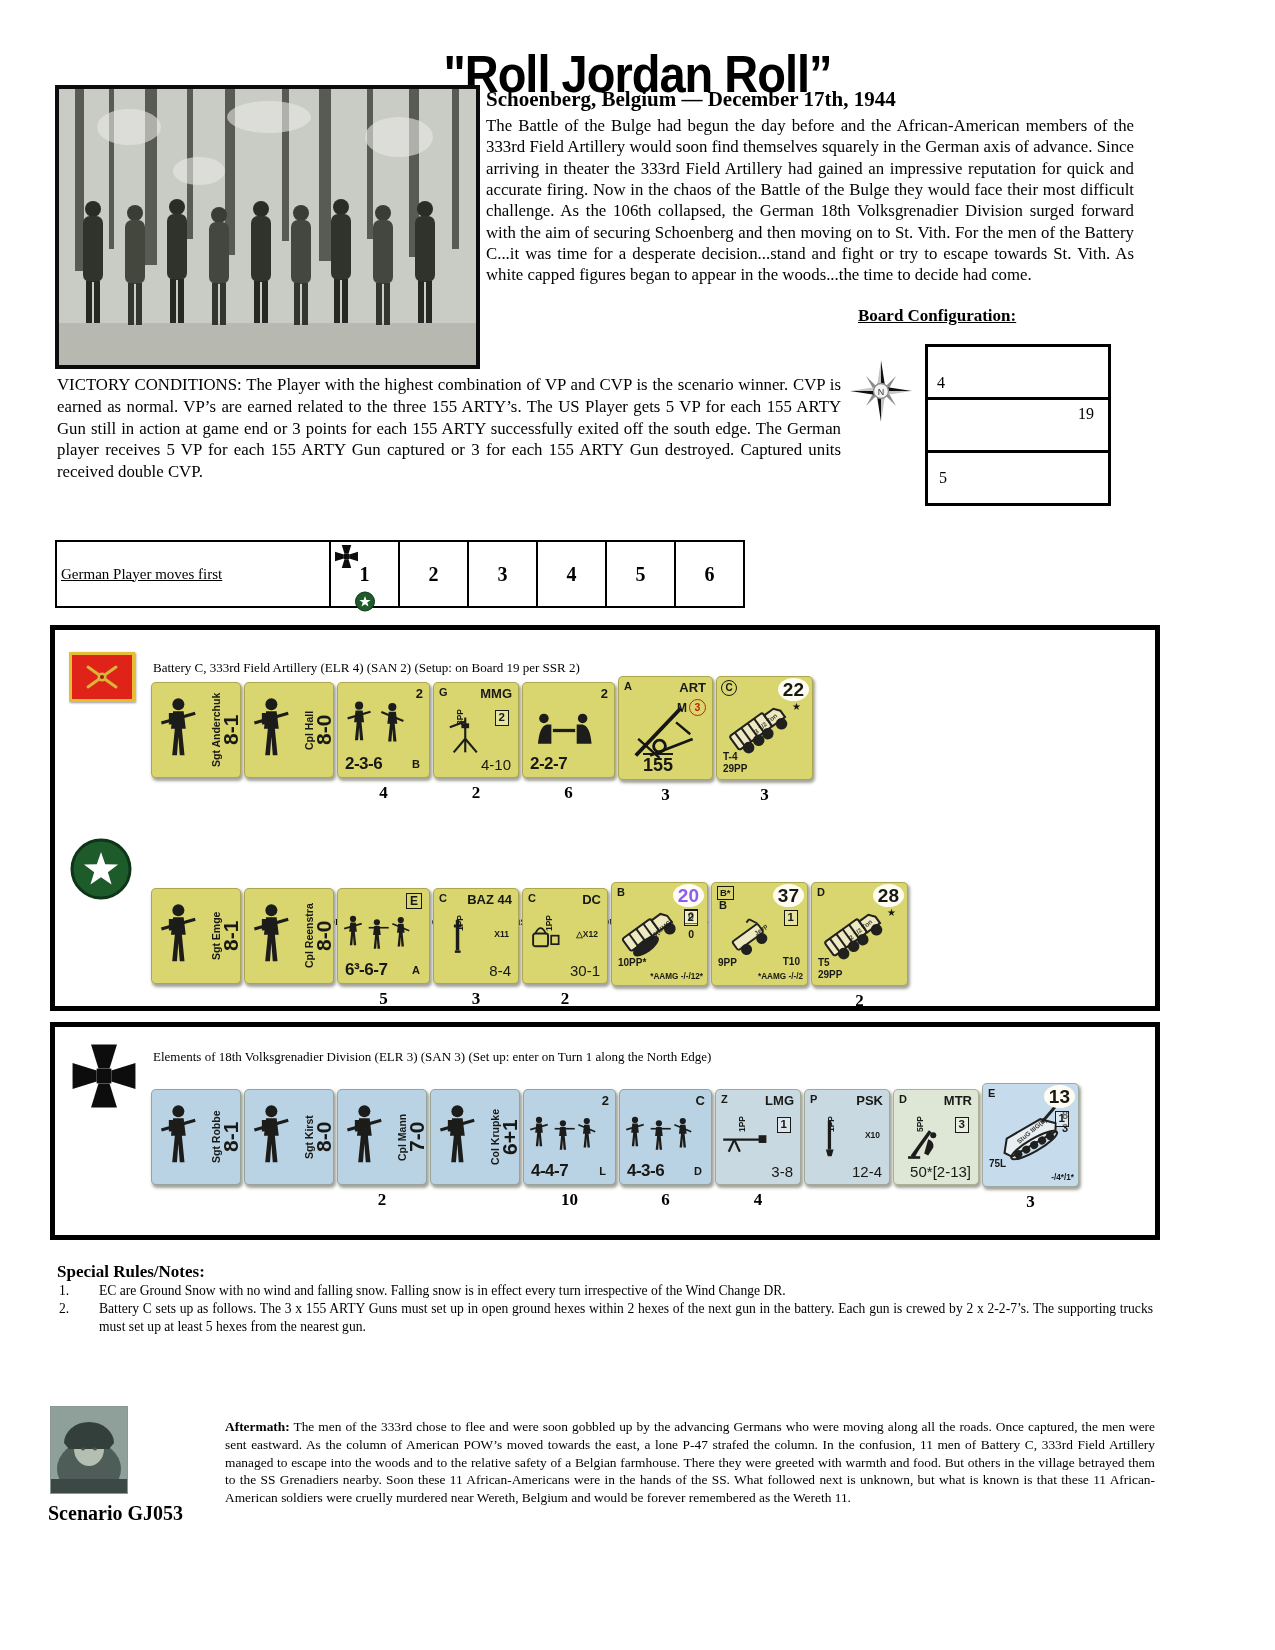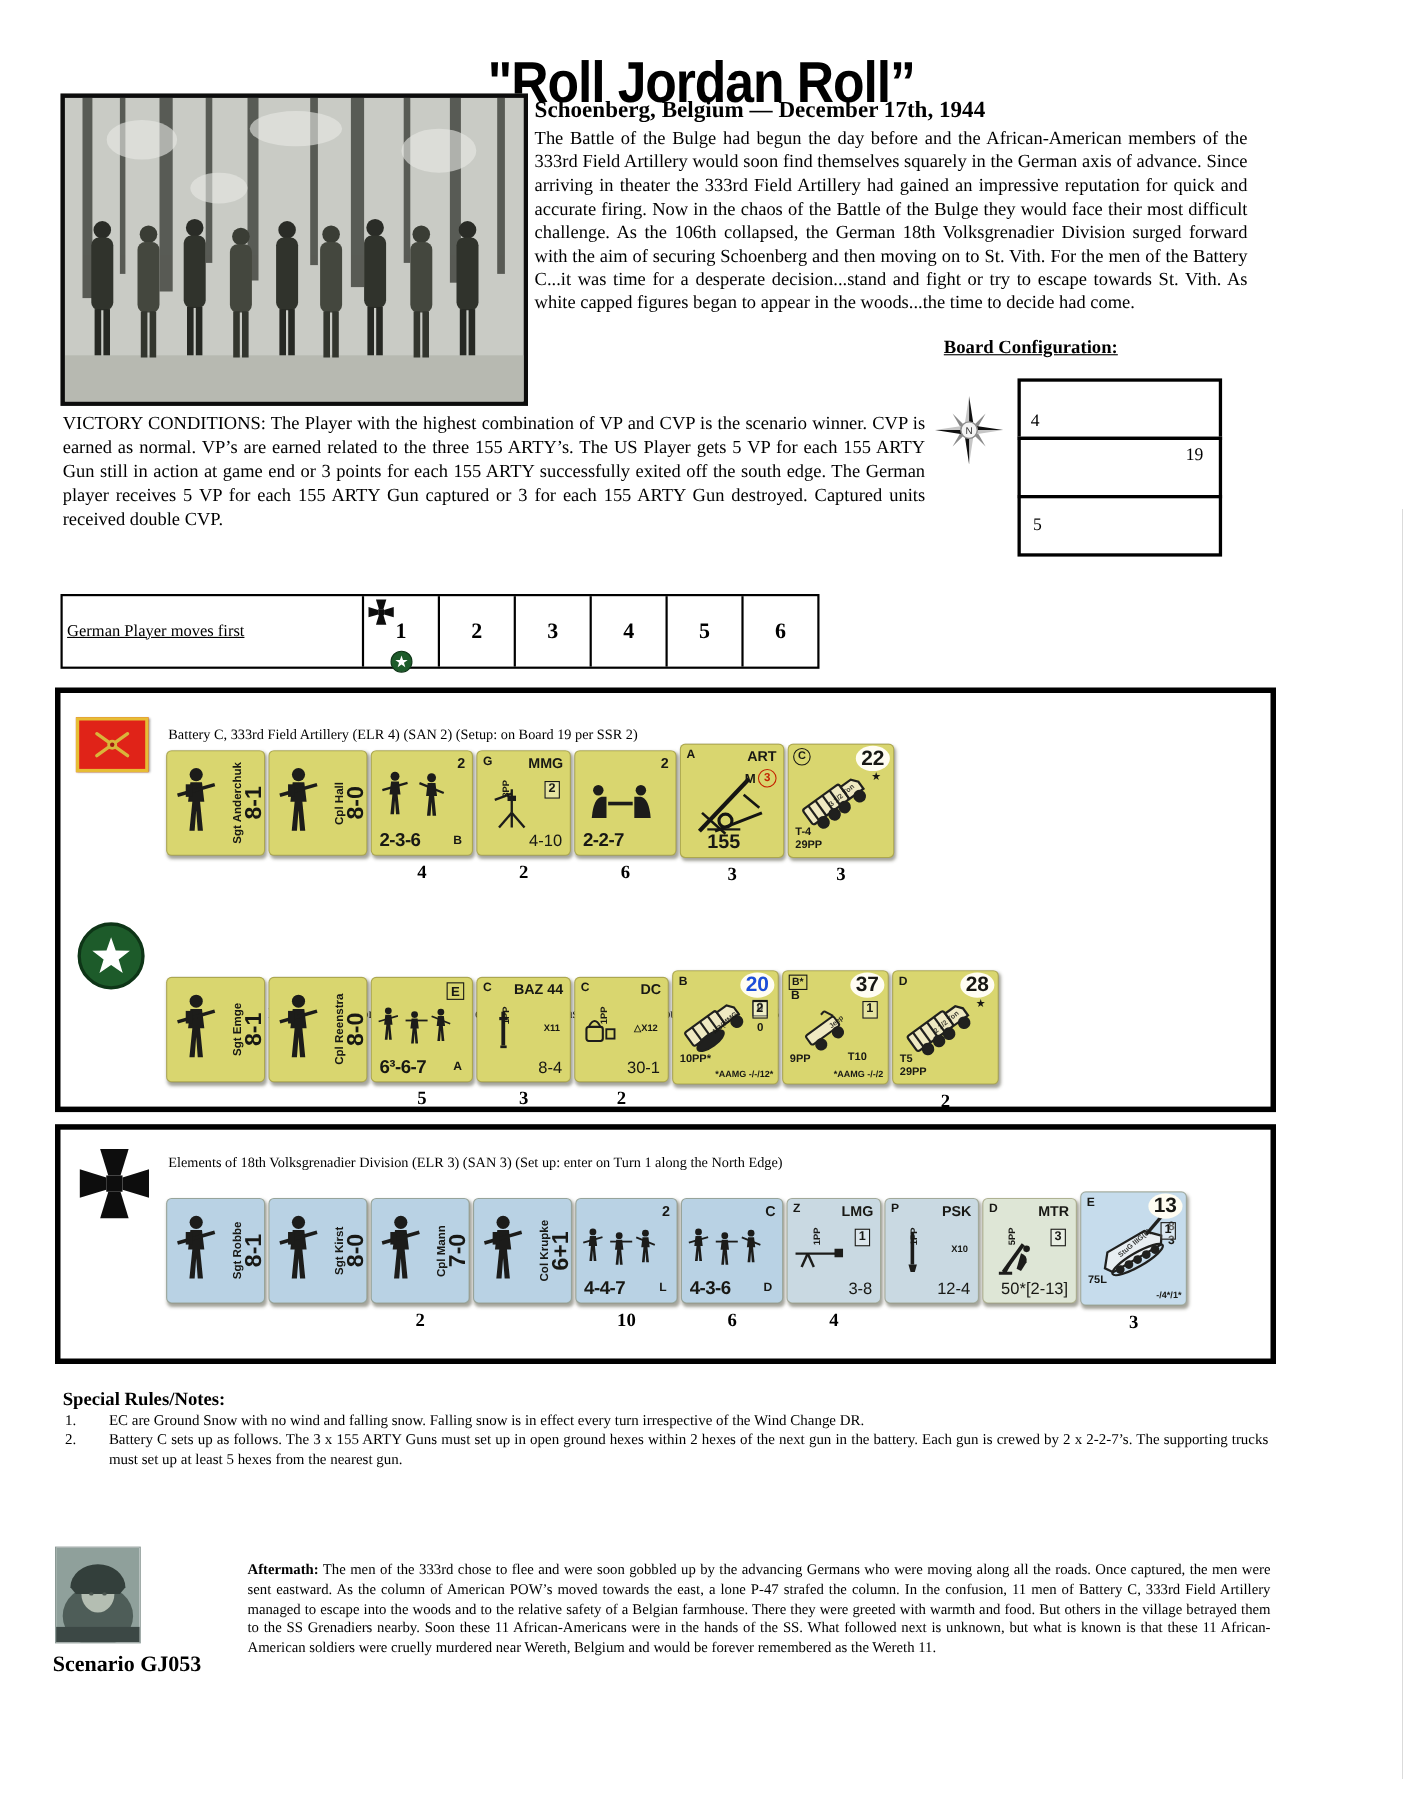--- a/index.html
+++ b/index.html
@@ -85,36 +85,36 @@
   .stug-icon{left:6%;top:18%;width:84%;height:62%;}
 
   
   .slot{position:absolute;font-family:"Liberation Sans",sans-serif;color:#181814;line-height:1;white-space:nowrap;}
   .slot-tl{top:4px;left:5px;font-size:11px;font-weight:700;}
   .slot-tlcirc{top:3px;left:4px;font-size:10px;font-weight:700;border:1.4px solid #181814;border-radius:50%;width:14px;height:14px;line-height:13px;text-align:center;}
   .slot-tl2{top:17px;left:7px;font-size:11px;font-weight:700;}
   .slot-boxtl{top:3px;left:5px;border:1.4px solid #181814;font-size:9.5px;font-weight:700;padding:1px 2px;}
   .slot-tr{top:4px;right:6px;font-size:13px;font-weight:800;}
   .slot-trbig{top:1px;right:3px;font-size:19px;font-weight:800;background:#fffdf2;border-radius:50%;padding:2px 5px;}
-  .slot-trred{top:1px;right:3px;font-size:19px;font-weight:800;color:#1d4ed8;background:#fffdf2;border-radius:50%;padding:2px 5px;}
+  .slot-trred{top:1px;right:3px;font-size:19px;font-weight:800;color:#8b5cf6;background:#fffdf2;border-radius:50%;padding:2px 5px;}
   .slot-name{right:19px;top:4px;bottom:4px;writing-mode:vertical-rl;transform:rotate(180deg);font-size:10.5px;font-weight:700;display:flex;align-items:center;justify-content:center;}
   .slot-rating{right:-1px;top:4px;bottom:4px;writing-mode:vertical-rl;transform:rotate(180deg);font-size:21px;font-weight:800;display:flex;align-items:center;justify-content:center;}
   .slot-fp{bottom:5px;left:7px;font-size:17px;font-weight:800;letter-spacing:-0.5px;}
   .slot-suffix{bottom:7px;right:9px;font-size:11px;font-weight:700;}
   .slot-boxE{top:4px;right:7px;border:1.6px solid #181814;font-size:12px;font-weight:700;padding:1px 3px;}
   .slot-pp{left:26%;top:28%;writing-mode:vertical-rl;transform:rotate(180deg);font-size:8.5px;font-weight:700;}
   .slot-box{top:27px;right:9px;border:1.6px solid #181814;font-size:11.5px;font-weight:700;padding:1px 3px;background:rgba(255,255,255,.35);}
   .slot-box2{top:26px;right:9px;border:1.6px solid #181814;font-size:11px;font-weight:700;padding:1px 3px;background:rgba(255,255,255,.4);}
   .slot-sub0{top:46px;right:13px;font-size:10.5px;font-weight:700;}
   .slot-x{top:44%;right:9px;font-size:8.5px;font-weight:700;}
   .slot-range{bottom:5px;right:7px;font-size:15px;font-weight:400;}
   .slot-bl{bottom:17px;left:6px;font-size:10px;font-weight:700;}
   .slot-bl2{bottom:5px;left:6px;font-size:10px;font-weight:700;}
   .slot-br{bottom:4px;right:4px;font-size:8.2px;font-weight:700;}
-  .slot-mid{bottom:18px;right:19px;font-size:10px;font-weight:700;}
+  .slot-mid{bottom:18px;right:7px;font-size:10px;font-weight:700;}
   .slot-diag{top:46%;left:52%;transform:translate(-50%,-50%) rotate(-40deg);font-size:6.5px;font-weight:700;opacity:.85;}
   .slot-star{top:25px;right:11px;font-size:10px;}
   .slot-m{top:25px;right:25px;font-size:12px;font-weight:700;}
   .slot-circle3{top:22px;right:6px;width:15px;height:15px;border:1.7px solid #c42400;border-radius:50%;color:#c42400;font-size:10.5px;font-weight:800;text-align:center;line-height:14px;}
   .slot-fp155{bottom:5px;left:24px;font-size:18px;font-weight:800;border-top:2.5px solid #181814;padding-top:1px;}
   .slot-sub{top:26px;right:10px;font-size:11px;font-weight:700;}
   .slot-sub2{top:39px;right:10px;font-size:11px;font-weight:700;}
 
   
   .rules{position:absolute;left:57px;top:1262px;width:1096px;}

